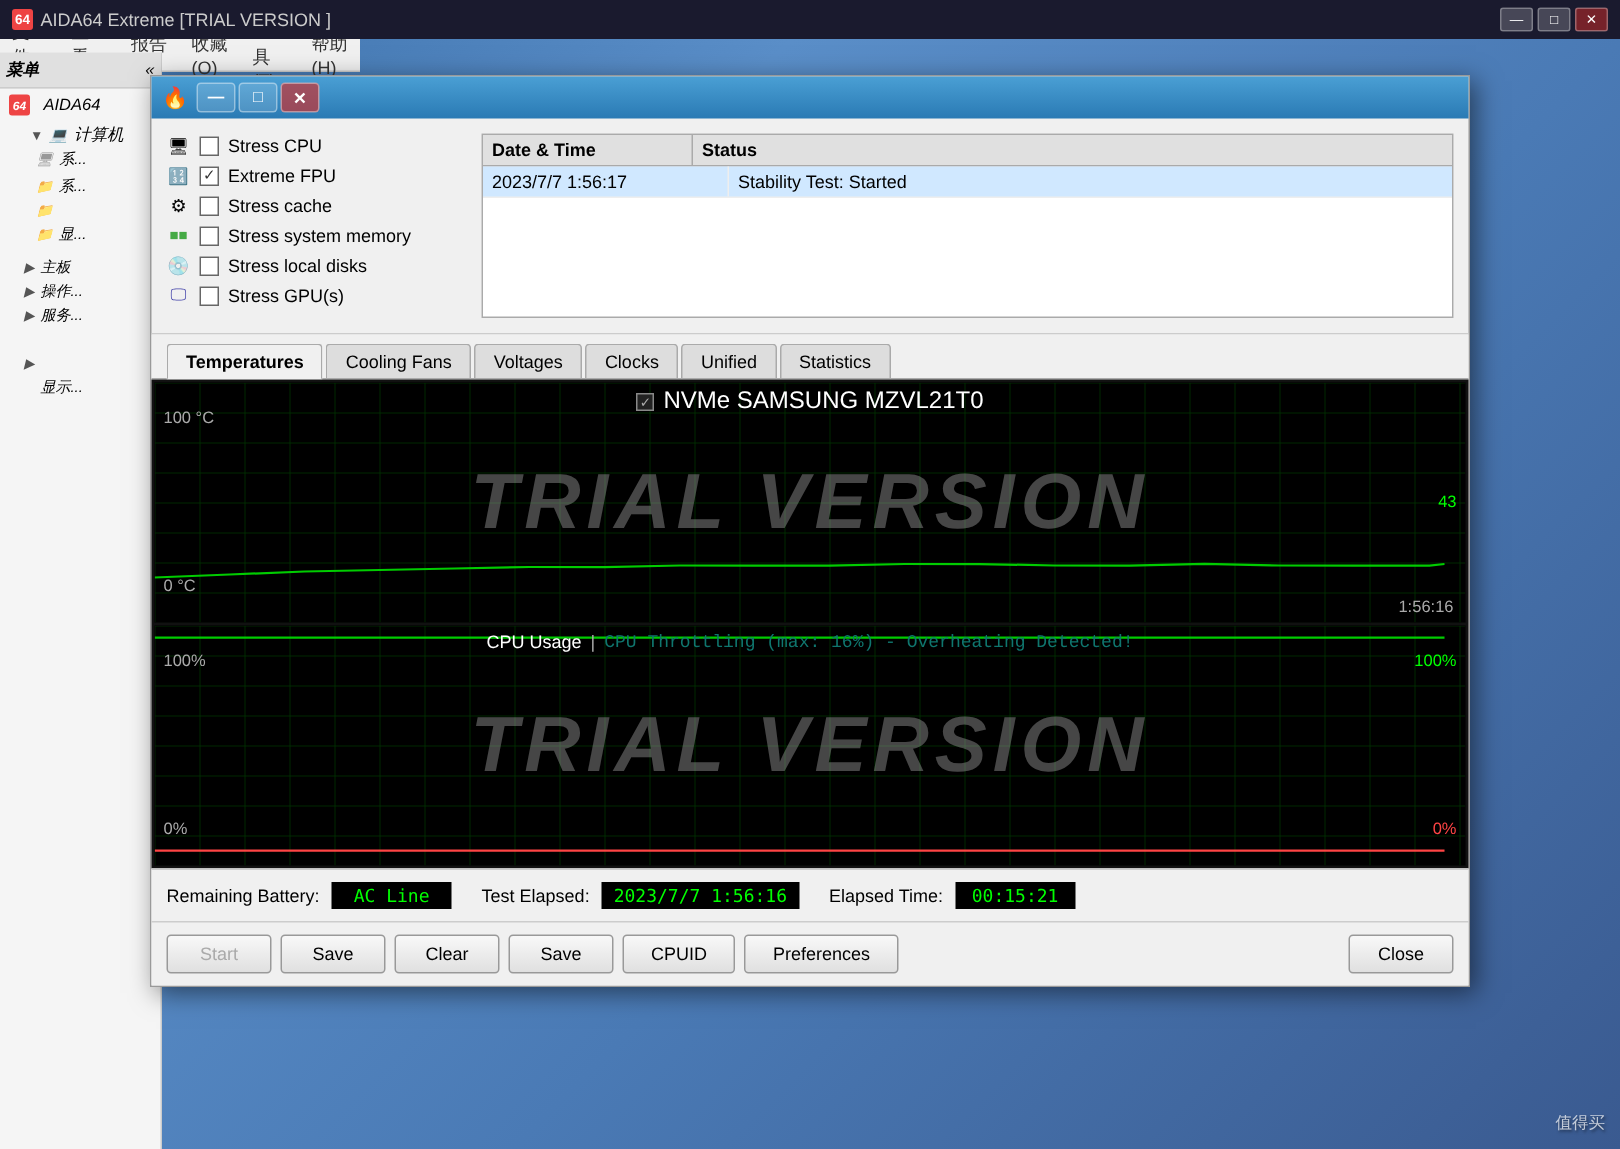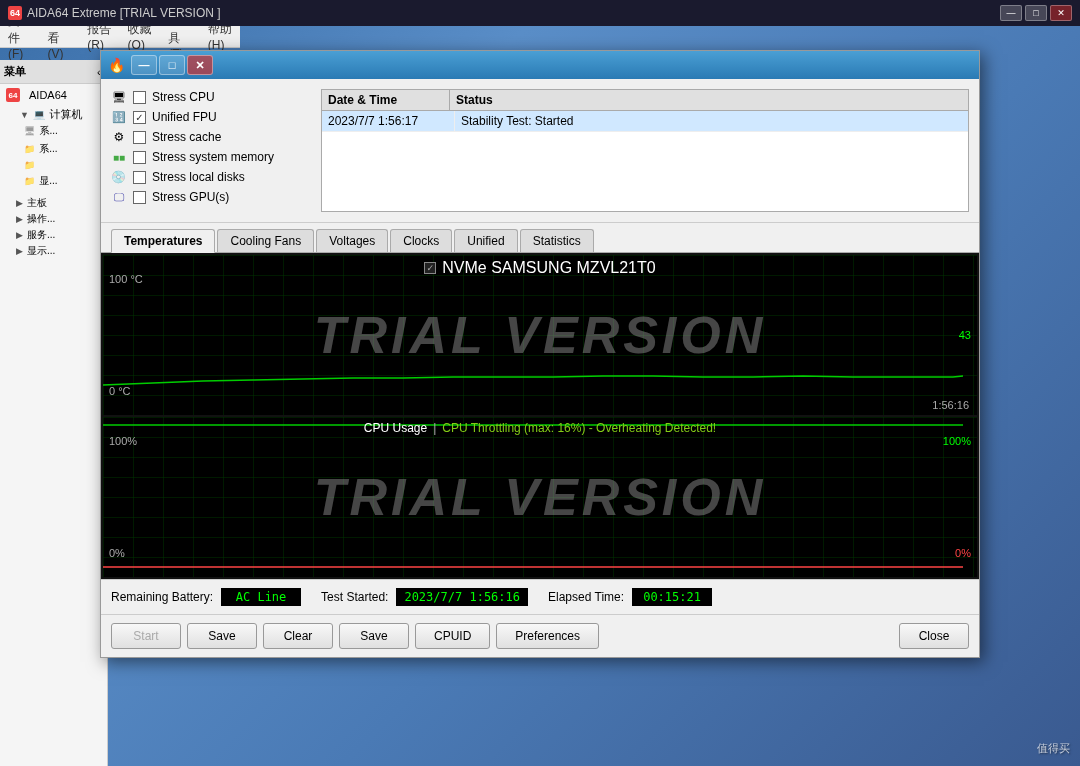--- a/index.html
+++ b/index.html
@@ -206,27 +206,27 @@
       flex: 1;
       border: 1px solid #aaa;
       background: white;
       font-size: 12px;
     }
     .log-table-header {
       display: flex;
       background: #e0e0e0;
       border-bottom: 1px solid #aaa;
     }
-    .log-col-datetime { width: 128px; padding: 3px 6px; border-right: 1px solid #aaa; font-weight: bold; }
+    .log-col-datetime { width: 140px; padding: 3px 6px; border-right: 1px solid #aaa; font-weight: bold; }
     .log-col-status { flex: 1; padding: 3px 6px; font-weight: bold; }
     .log-table-row {
       display: flex;
       border-bottom: 1px solid #eee;
     }
-    .log-cell-datetime { width: 133px; padding: 3px 6px; border-right: 1px solid #eee; }
+    .log-cell-datetime { width: 164px; padding: 3px 6px; border-right: 1px solid #eee; }
     .log-cell-status { flex: 1; padding: 3px 6px; }
     .log-table-body { min-height: 100px; }
 
     
     .dialog-tabs {
       display: flex;
       padding: 6px 10px 0;
       border-bottom: 1px solid #aaa;
       background: #f0f0f0;
       gap: 2px;
@@ -426,21 +426,21 @@
 
   <div class="outer-menubar" style="position:absolute;top:26px;left:0;width:240px;">
     <span class="menu-item">文件(F)</span>
     <span class="menu-item">查看(V)</span>
     <span class="menu-item">报告(R)</span>
     <span class="menu-item">收藏(O)</span>
     <span class="menu-item">工具(T)</span>
     <span class="menu-item">帮助(H)</span>
   </div>
 
-  <div style="position:absolute;top:60px;left:0;width:108px;bottom:0;background:#f5f5f5;border-right:1px solid #ccc;z-index:5;">
+  <div style="position:absolute;top:35px;left:0;width:108px;bottom:0;background:#f5f5f5;border-right:1px solid #ccc;z-index:5;font-style:italic;">
     <div style="display:flex;align-items:center;padding:4px;background:#e0e0e0;border-bottom:1px solid #ccc;">
       <span style="font-size:11px;font-weight:bold;">菜单</span>
       <span style="margin-left:auto;font-size:11px;cursor:pointer;">«</span>
     </div>
     <div class="sidebar-scroll">
       <div style="display:flex;align-items:center;padding:4px 6px;gap:4px;">
         <div class="outer-titlebar-icon" style="width:14px;height:14px;font-size:8px;flex-shrink:0;">64</div>
         <span style="font-size:11px;">AIDA64</span>
       </div>
       <div style="padding-left:8px;">
@@ -476,21 +476,21 @@
           <div class="sidebar-tree-item" style="padding-left:0;">
             <span class="expand-arrow">▶</span>
             <span style="font-size:10px;">操作...</span>
           </div>
           <div class="sidebar-tree-item" style="padding-left:0;">
             <span class="expand-arrow">▶</span>
             <span style="font-size:10px;">服务...</span>
           </div>
           <div class="sidebar-tree-item" style="padding-left:0;">
             <span class="expand-arrow">▶</span>
-            <span style="font-size:10px;">显示...</span>
+            <span style="font-size:10px;margin-top:32px;">显示...</span>
           </div>
         </div>
       </div>
     </div>
   </div>
 
   <div class="dialog">
 
     <div class="dialog-titlebar">
       <div class="dialog-titlebar-icon">
@@ -509,21 +509,21 @@
 
         <div class="stress-option">
           <span class="stress-icon" style="font-size:11px;">🖥</span>
           <div class="checkbox"></div>
           <span>Stress CPU</span>
         </div>
 
         <div class="stress-option">
           <span class="stress-icon" style="font-size:11px;">🔢</span>
           <div class="checkbox checked"></div>
-          <span>Unified FPU</span>
+          <span>Extreme FPU</span>
         </div>
 
         <div class="stress-option">
           <span class="stress-icon">⚙</span>
           <div class="checkbox"></div>
           <span>Stress cache</span>
         </div>
 
         <div class="stress-option">
           <span class="stress-icon" style="font-size:10px;color:#4a4;">■■</span>
@@ -606,37 +606,37 @@
           <rect width="100%" height="100%" fill="url(#hgrid)"></rect>
 
           <polyline points="0,8 50,8 100,8 150,8 200,8 250,8 300,8 350,8 400,8 450,8 500,8 550,8 600,8 650,8 700,8 750,8 800,8 850,8 860,8" fill="none" stroke="#00cc00" stroke-width="1.5"></polyline>
 
           <polyline points="0,150 50,150 100,150 150,150 200,150 250,150 300,150 350,150 400,150 450,150 500,150 550,150 600,150 650,150 700,150 750,150 800,150 850,150 860,150" fill="none" stroke="#ff4444" stroke-width="1.5"></polyline>
         </svg>
 
         <div style="position:absolute;top:4px;left:0;right:0;text-align:left;font-size:12px;z-index:5;display:flex;align-items:center;justify-content:center;gap:6px;">
           <span style="color:#ffffff;">CPU Usage</span>
           <span style="color:#aaa;">|</span>
-          <span style="color:#84cc16;">CPU Throttling (max: 16%) - Overheating Detected!</span>
+          <span style="color:#0f766e;font-family:Liberation Mono, monospace;">CPU Throttling (max: 16%) - Overheating Detected!</span>
         </div>
         <div class="y-axis-label-top">100%</div>
         <div class="y-axis-label-bottom">0%</div>
         <div class="val-right-top">100%</div>
         <div class="val-right-bottom">0%</div>
         <div class="trial-overlay">TRIAL VERSION</div>
       </div>
     </div>
 
     <div class="status-bar">
       <div class="status-item">
         <span class="status-label">Remaining Battery:</span>
         <div class="status-value">AC Line</div>
       </div>
       <div class="status-item">
-        <span class="status-label">Test Started:</span>
+        <span class="status-label">Test Elapsed:</span>
         <div class="status-value">2023/7/7 1:56:16</div>
       </div>
       <div class="status-item">
         <span class="status-label">Elapsed Time:</span>
         <div class="status-value">00:15:21</div>
       </div>
     </div>
 
     <div class="button-bar">
       <button class="btn disabled">Start</button>

